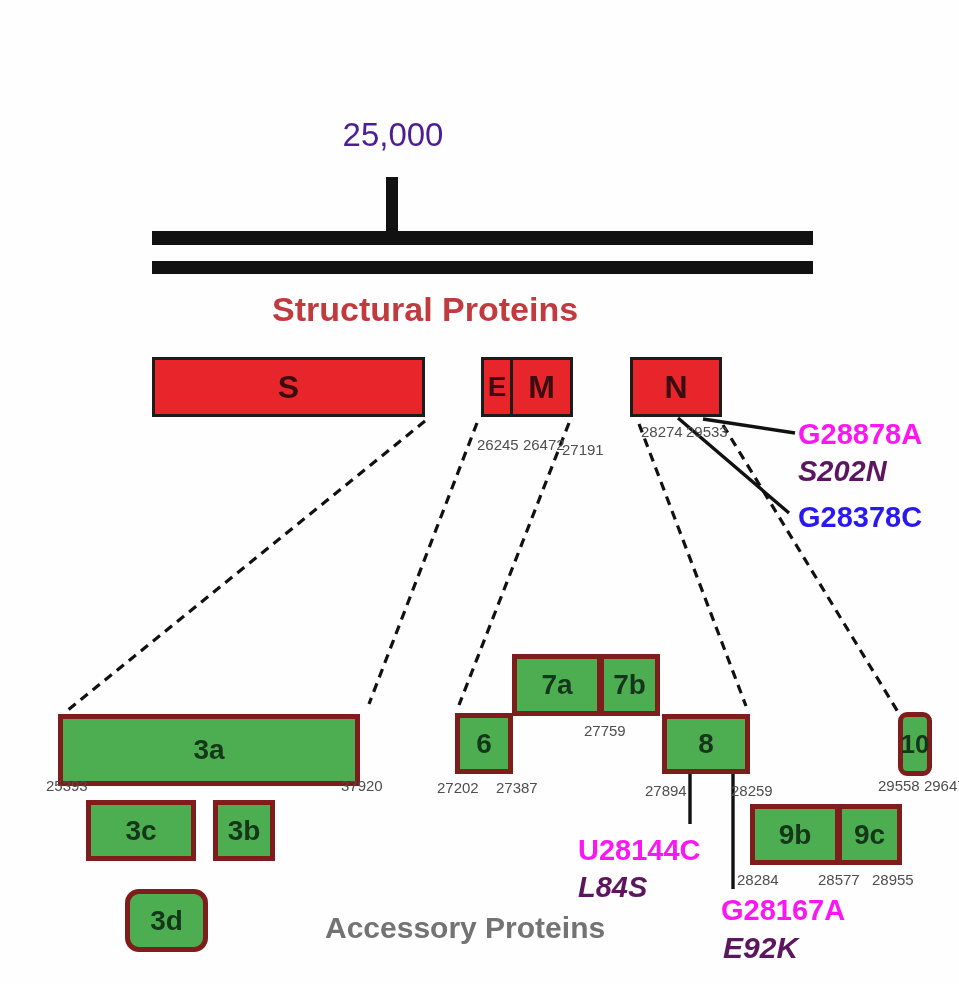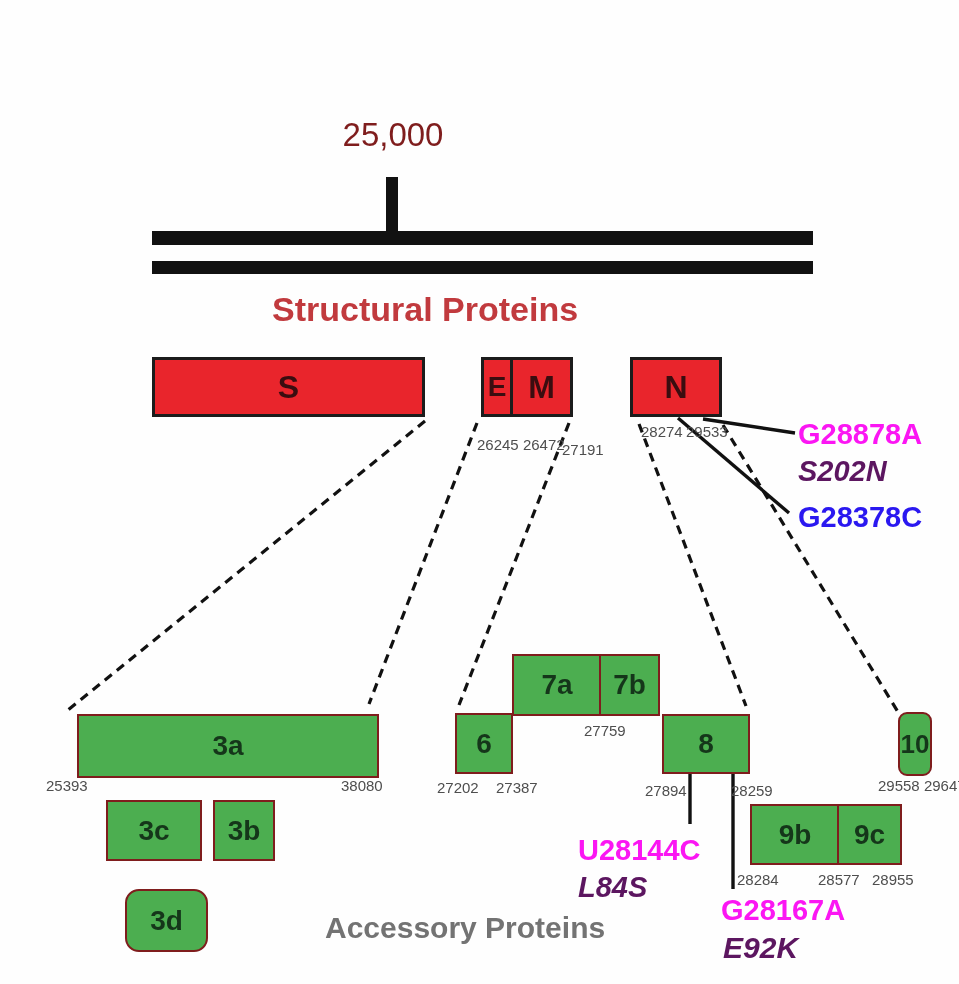--- a/index.html
+++ b/index.html
@@ -5,42 +5,42 @@
   html,body{margin:0;padding:0;background:#ffffff;}
   .canvas{
     position:relative;width:959px;height:984px;background:#fefefe;overflow:hidden;
     font-family:"Liberation Sans", sans-serif;
   }
   .lines-layer{position:absolute;left:0;top:0;width:959px;height:984px;z-index:1;}
   .dashed{stroke:#111;stroke-width:3.2;stroke-dasharray:9 6.5;fill:none;}
   .solid{stroke:#111;stroke-width:3.4;fill:none;}
 
   .ruler-label{position:absolute;left:340px;top:116px;width:106px;text-align:center;
-    font-size:33px;color:#7f1d1d;z-index:3;}
+    font-size:33px;color:#4c1d95;z-index:3;}
   .ruler-tick{position:absolute;left:386px;top:177px;width:12px;height:58px;background:#111;z-index:2;}
   .ruler-line{position:absolute;background:#111;z-index:2;}
   .ruler-line.l1{left:152px;top:231px;width:661px;height:14px;}
   .ruler-line.l2{left:152px;top:261px;width:661px;height:13px;}
 
   .section-title{position:absolute;font-weight:bold;white-space:nowrap;z-index:3;}
   .structural-title{left:272px;top:290px;font-size:34px;color:#c13a3e;}
   .accessory-title{left:325px;top:911px;font-size:30px;color:#737373;}
 
   .gene-box{position:absolute;display:flex;align-items:center;justify-content:center;
     font-weight:bold;box-sizing:border-box;z-index:2;}
   .red-box{background:#e9252c;border:3px solid #1c1c1c;color:#3a0d10;font-size:32px;}
-  .green-box{background:#4cae50;border:2px solid #7f1d1d;color:#15361a;font-size:28px;}
+  .green-box{background:#4cae50;border:5px solid #7f1d1d;color:#15361a;font-size:28px;}
 
   .box-s {left:152px;top:357px;width:273px;height:60px;}
   .box-e {left:481px;top:357px;width:32px;height:60px;font-size:28px;}
   .box-m {left:510px;top:357px;width:63px;height:60px;}
   .box-n {left:630px;top:357px;width:92px;height:60px;}
 
-  .box-3a{left:77px; top:714px;width:302px;height:64px;}
-  .box-3c{left:106px; top:800px;width:96px; height:61px;}
+  .box-3a{left:58px; top:714px;width:302px;height:72px;}
+  .box-3c{left:86px; top:800px;width:110px; height:61px;}
   .box-3b{left:213px;top:800px;width:62px; height:61px;}
   .box-3d{left:125px;top:889px;width:83px; height:63px;border-radius:14px;}
   .box-6 {left:455px;top:713px;width:58px; height:61px;}
   .box-7a{left:512px;top:654px;width:90px; height:62px;}
   .box-7b{left:599px;top:654px;width:61px; height:62px;}
   .box-8 {left:662px;top:714px;width:88px; height:60px;}
   .box-10{left:898px;top:712px;width:34px; height:64px;font-size:26px;border-radius:9px;}
   .box-9b{left:750px;top:804px;width:90px; height:61px;}
   .box-9c{left:837px;top:804px;width:65px; height:61px;}
 
@@ -119,21 +119,21 @@
   <div class="gene-box green-box box-3d">3d</div>
   <div class="gene-box green-box box-6">6</div>
   <div class="gene-box green-box box-7a">7a</div>
   <div class="gene-box green-box box-7b">7b</div>
   <div class="gene-box green-box box-8">8</div>
   <div class="gene-box green-box box-10">10</div>
   <div class="gene-box green-box box-9b">9b</div>
   <div class="gene-box green-box box-9c">9c</div>
 
   <span class="coord c-25393">25393</span>
-  <span class="coord c-26220">38080</span>
+  <span class="coord c-26220">37920</span>
   <span class="coord c-27202">27202</span>
   <span class="coord c-27387">27387</span>
   <span class="coord c-27759">27759</span>
   <span class="coord c-27894">27894</span>
   <span class="coord c-28259">28259</span>
   <span class="coord c-28284">28284</span>
   <span class="coord c-28577">28577</span>
   <span class="coord c-28955">28955</span>
   <span class="coord c-orf10">29558 29647</span>
 

